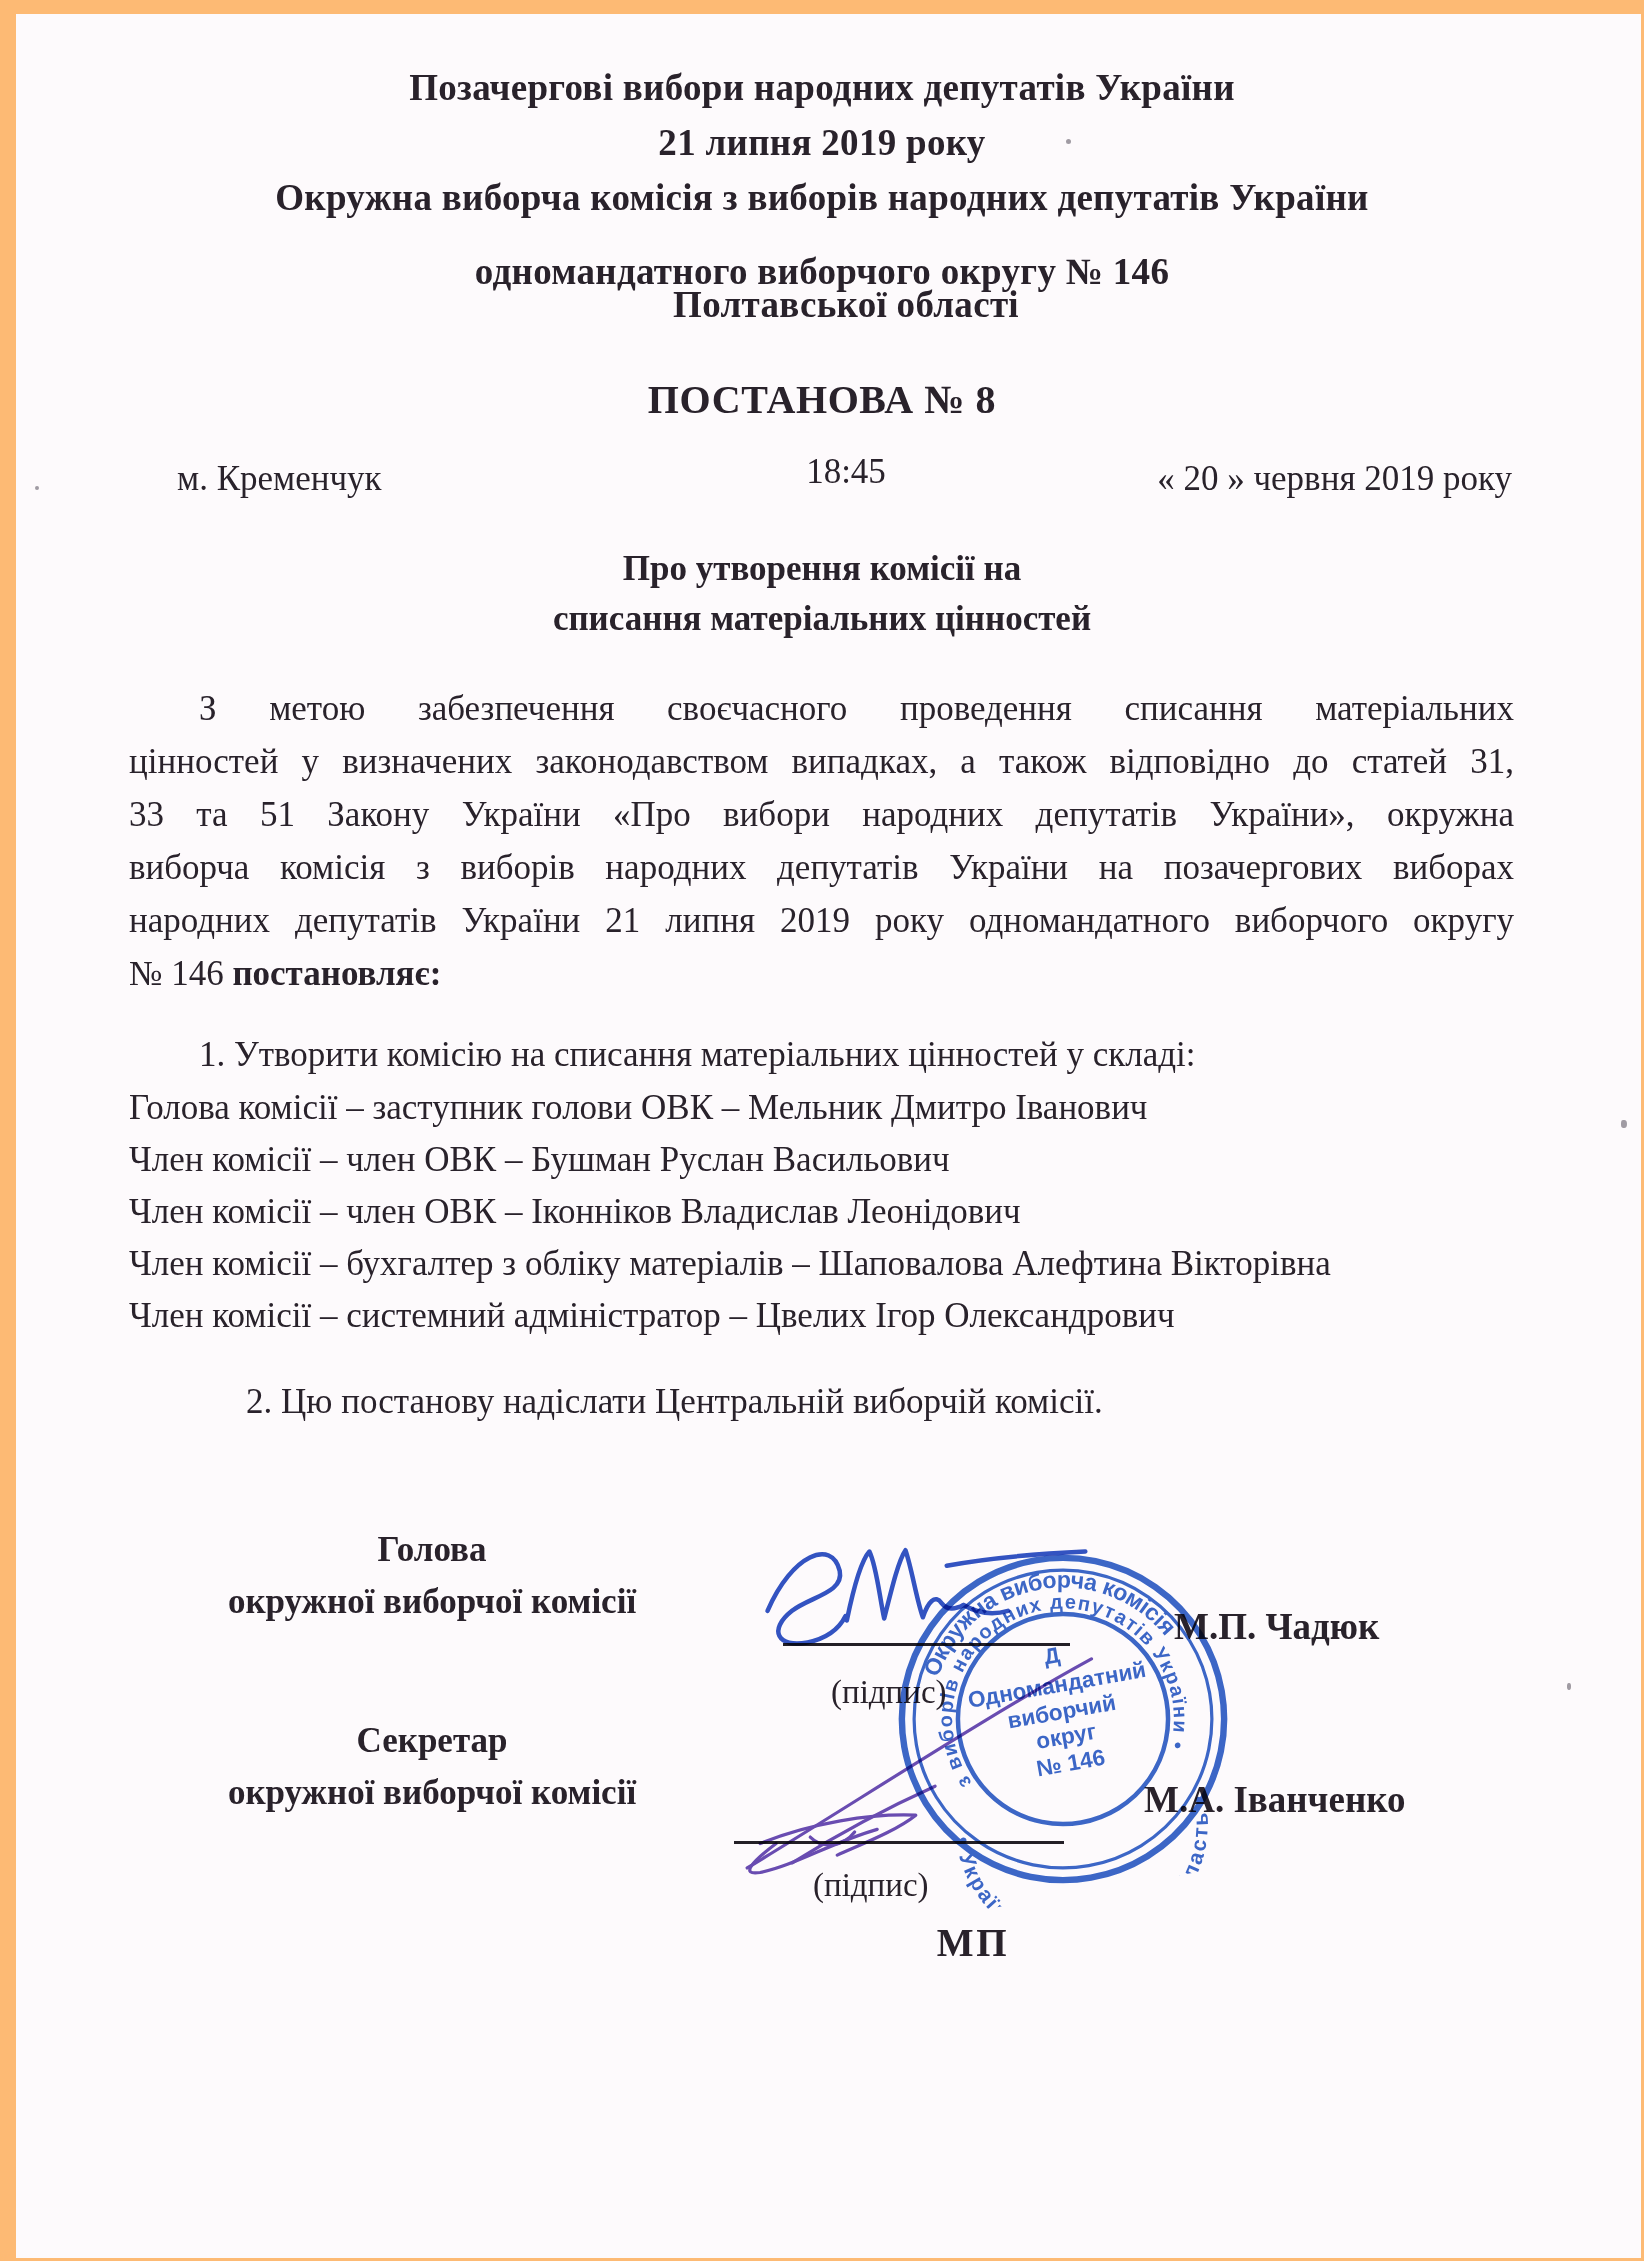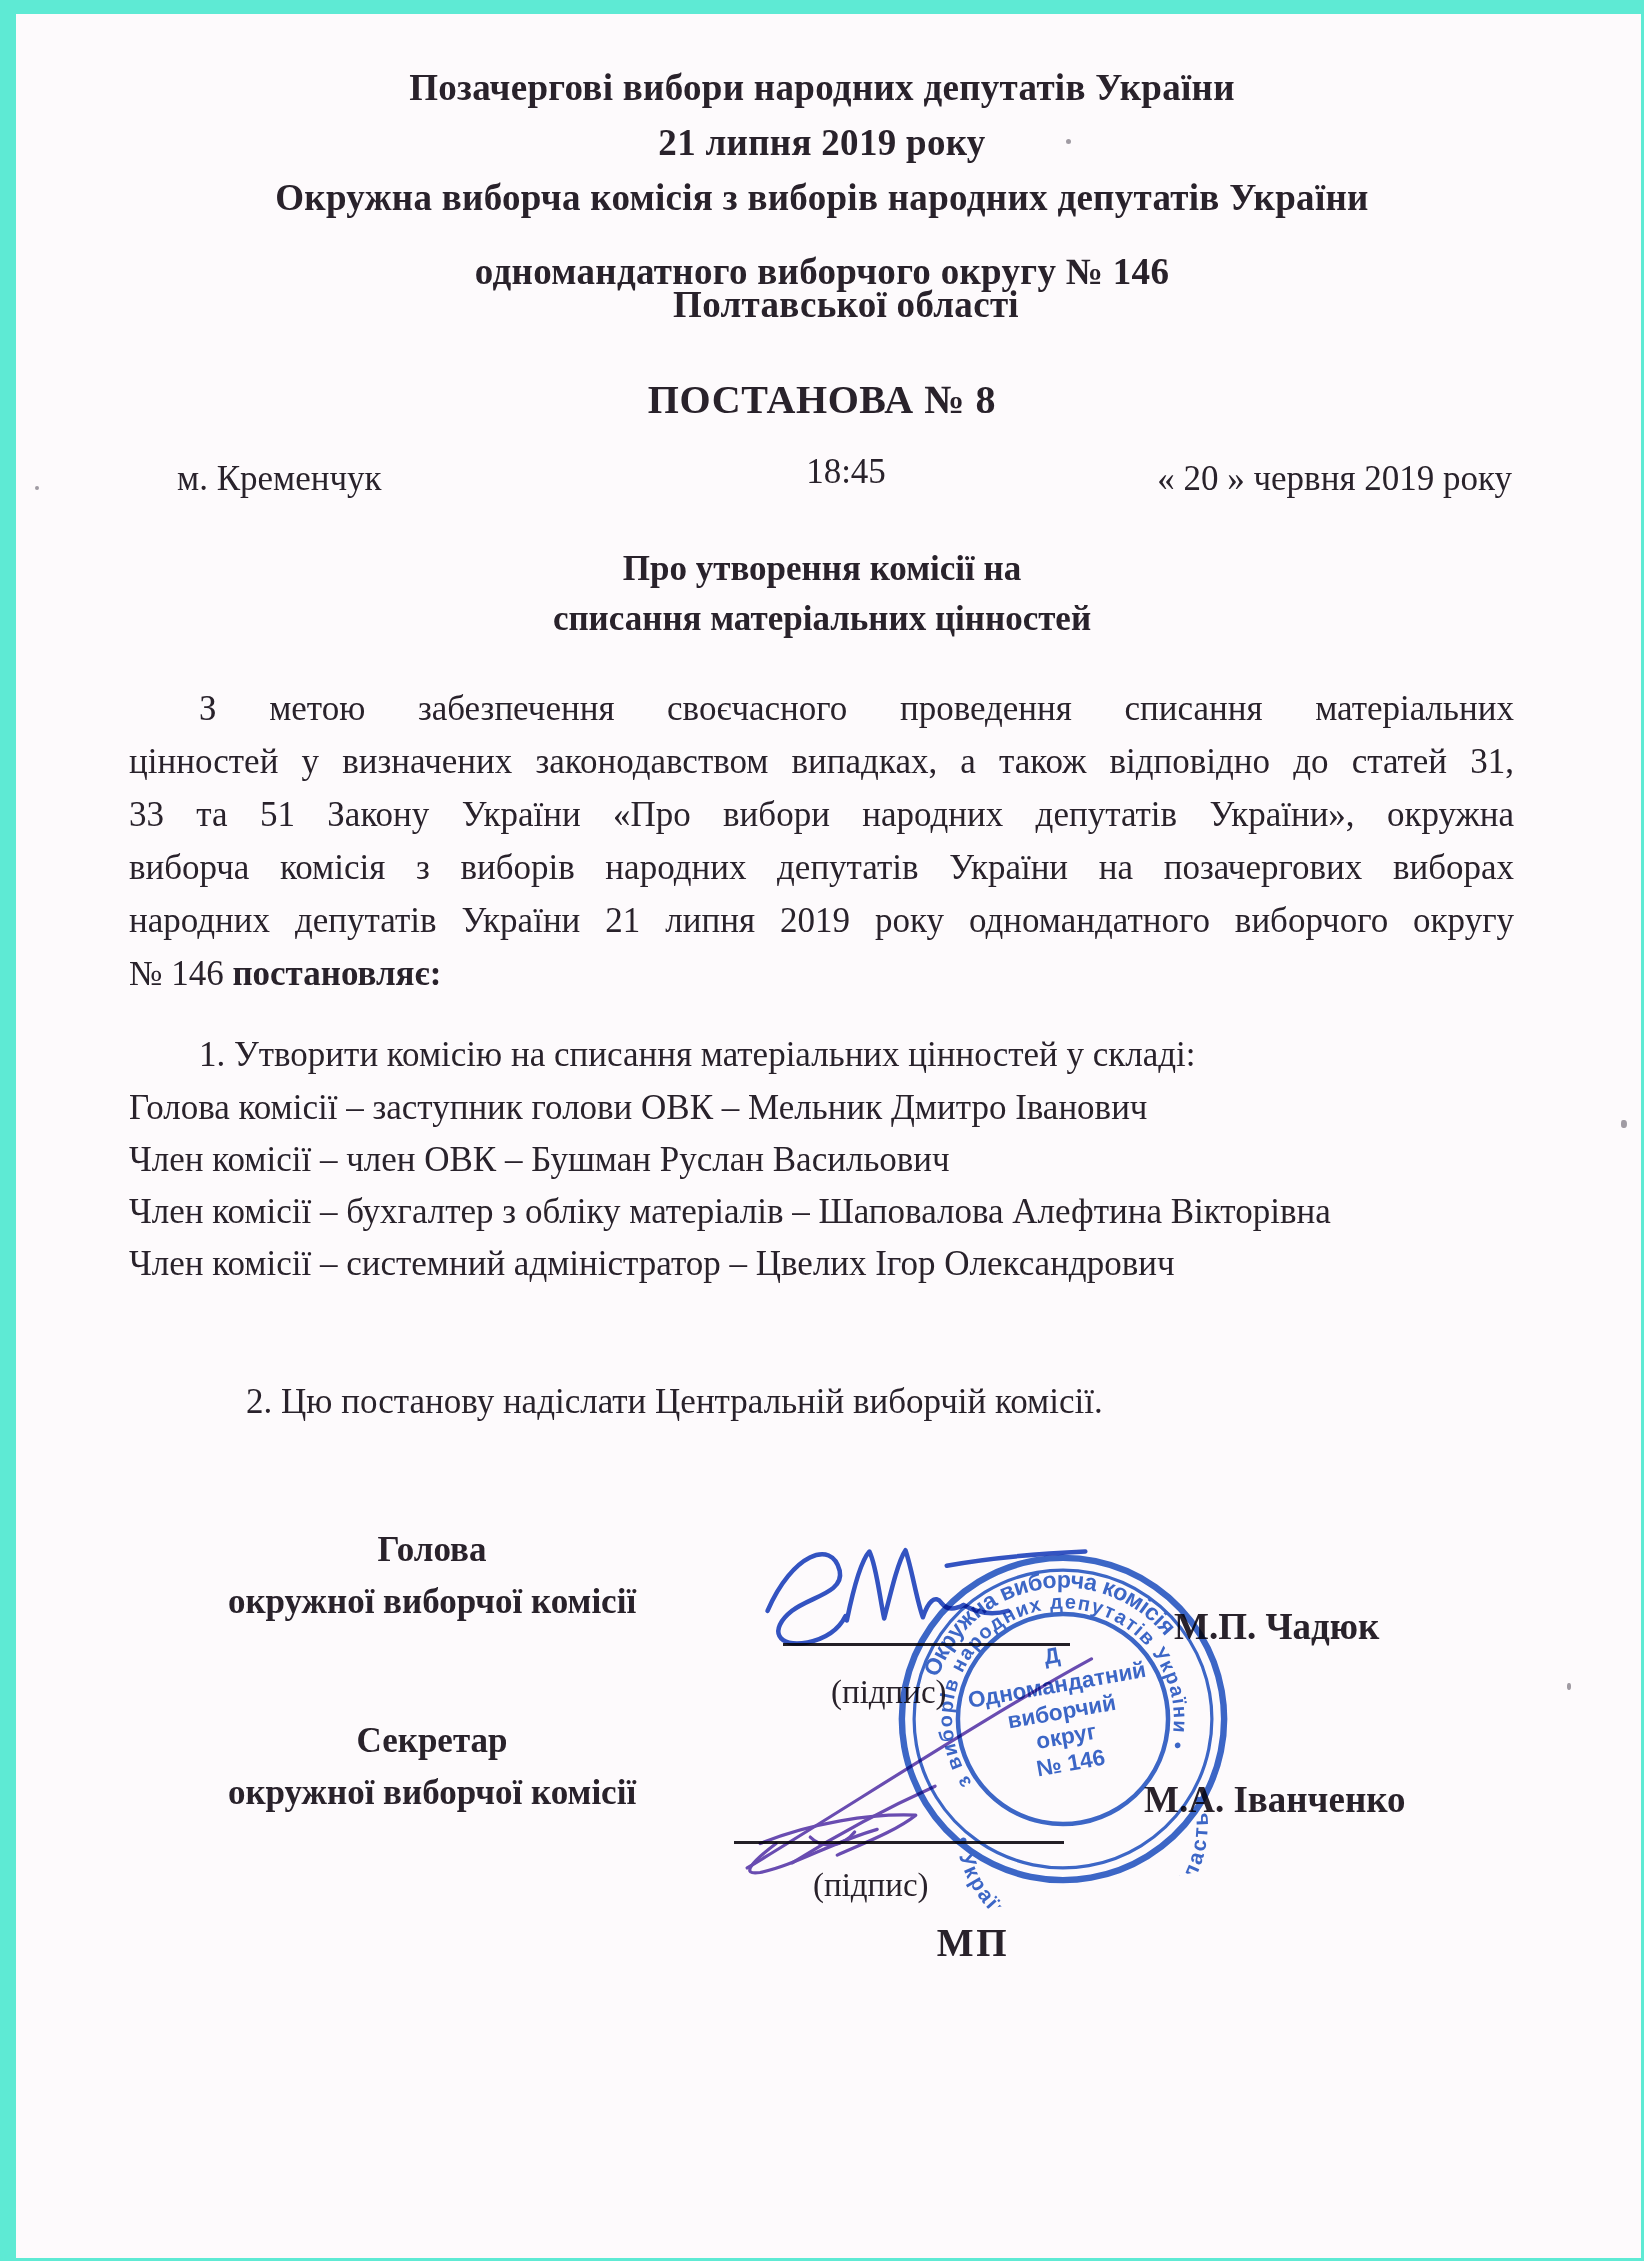--- a/index.html
+++ b/index.html
@@ -1,16 +1,16 @@
 <!DOCTYPE html>
 <html style="font-size:10.3px"><head>
 <meta charset="utf-8">
 <style>
   html,body{margin:0;padding:0;background:#ffffff;}
-  .doc{position:relative;width:1644px;height:2261px;background:#5eead4;overflow:hidden;
+  .doc{position:relative;width:1644px;height:2261px;background:#fdba74;overflow:hidden;
        font-family:"Liberation Serif","DejaVu Serif",serif;color:#29222b;}
   .page{position:absolute;left:15.5px;top:14px;right:3.2px;bottom:3.2px;background:#fdfafc;}
   .abs{position:absolute;}
   .c{position:absolute;left:0;right:0;text-align:center;}
   .b{font-weight:bold;}
   .h{font-size:37px;font-weight:bold;letter-spacing:0.3px;}
   .body-txt{font-size:35px;margin-left:48px;}
   .para{position:absolute;left:129px;right:130px;top:682px;font-size:35px;}
   .para-line{height:53px;line-height:53px;text-align:justify;text-align-last:justify;white-space:nowrap;}
   .para-line.first{padding-left:70px;}
@@ -53,20 +53,21 @@
     <div class="para-line">33 та 51 Закону України «Про вибори народних депутатів України», окружна</div>
     <div class="para-line">виборча комісія з виборів народних депутатів України на позачергових виборах</div>
     <div class="para-line">народних депутатів України 21 липня 2019 року одномандатного виборчого округу</div>
     <div class="para-line last"><span>№ 146 </span><span class="b">постановляє:</span></div>
   </div>
 
   <div class="list">
     <div class="list-line intro">1. Утворити комісію на списання матеріальних цінностей у складі:</div>
     <div class="list-line">Голова комісії – заступник голови ОВК – Мельник Дмитро Іванович</div>
     <div class="list-line">Член комісії – член ОВК – Бушман Руслан Васильович</div>
+    <div class="list-line">Член комісії – член ОВК – Іконніков Владислав Леонідович</div>
     <div class="list-line">Член комісії – бухгалтер з обліку матеріалів – Шаповалова Алефтина Вікторівна</div>
     <div class="list-line">Член комісії – системний адміністратор – Цвелих Ігор Олександрович</div>
   </div>
 
   <div class="abs body-txt" style="left:198px;top:1382px;">2. Цю постанову надіслати Центральній виборчій комісії.</div>
 
   <div class="sig-role" style="top:1530px;">Голова</div>
   <div class="sig-role" style="top:1582px;">окружної виборчої комісії</div>
   <div class="sig-line" style="left:783px;top:1643px;width:287px;"></div>
   <div class="sig-cap" style="left:831px;top:1674px;">(підпис)</div>

